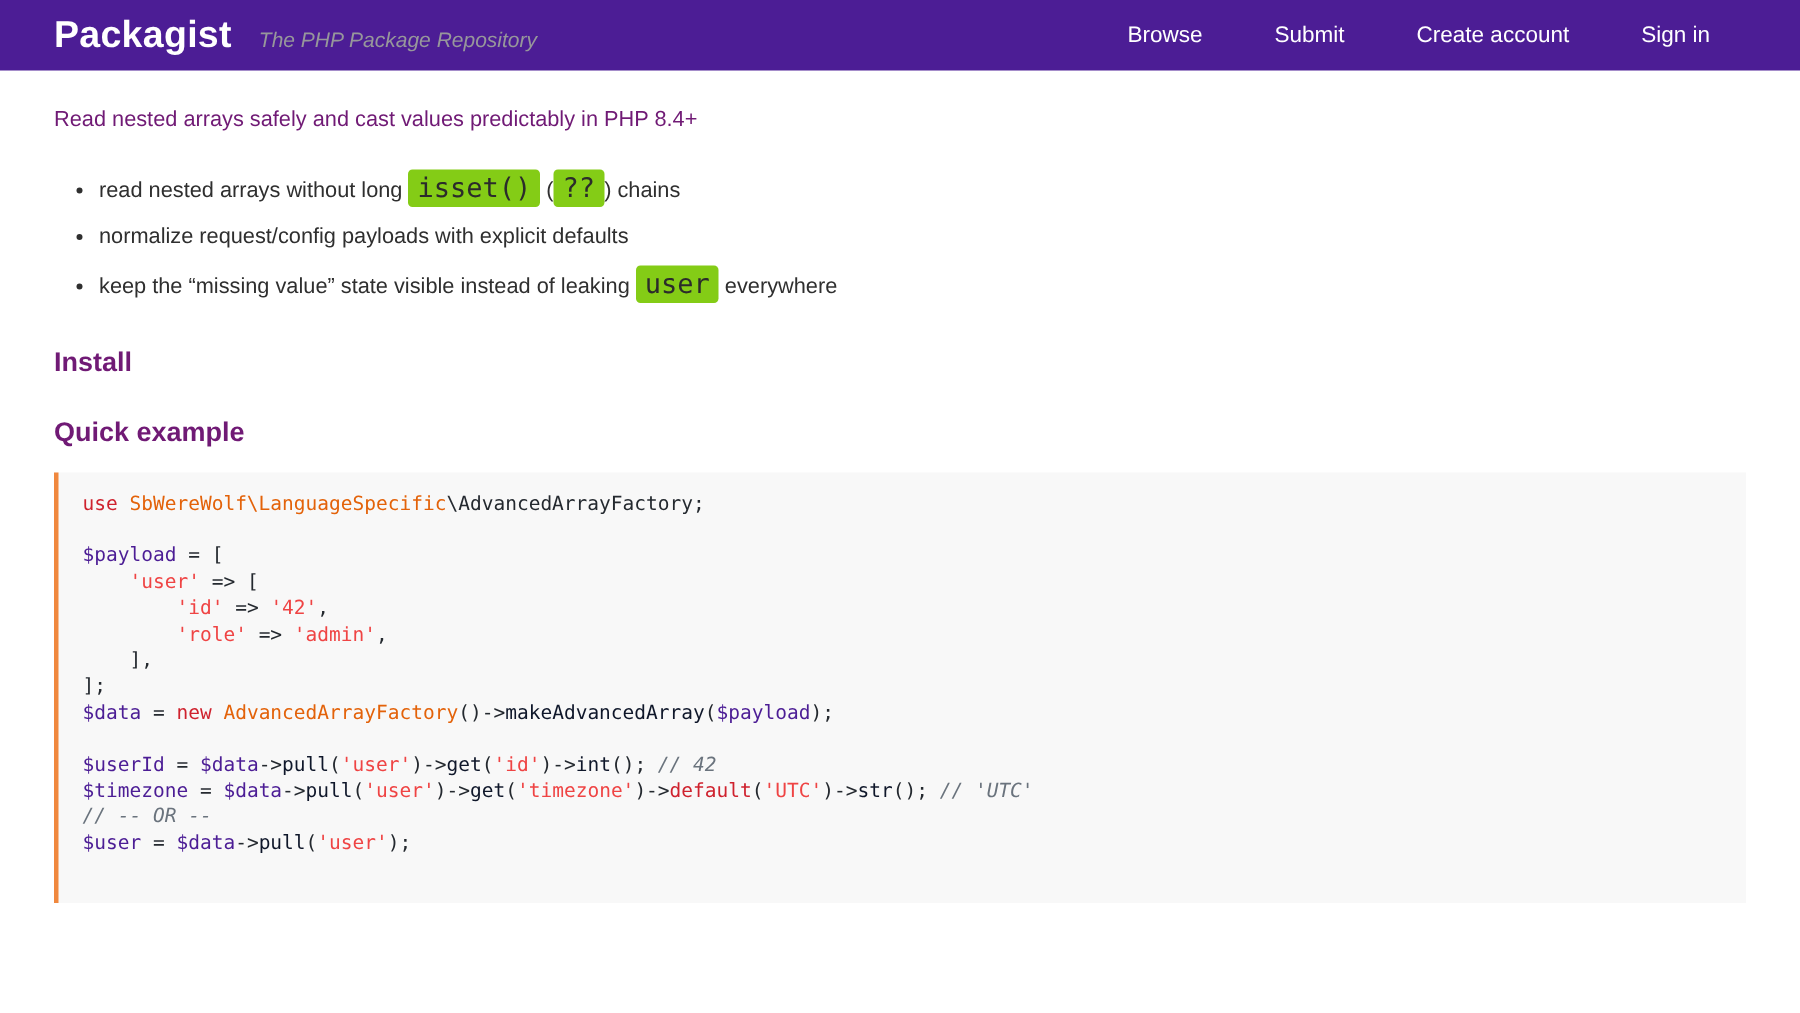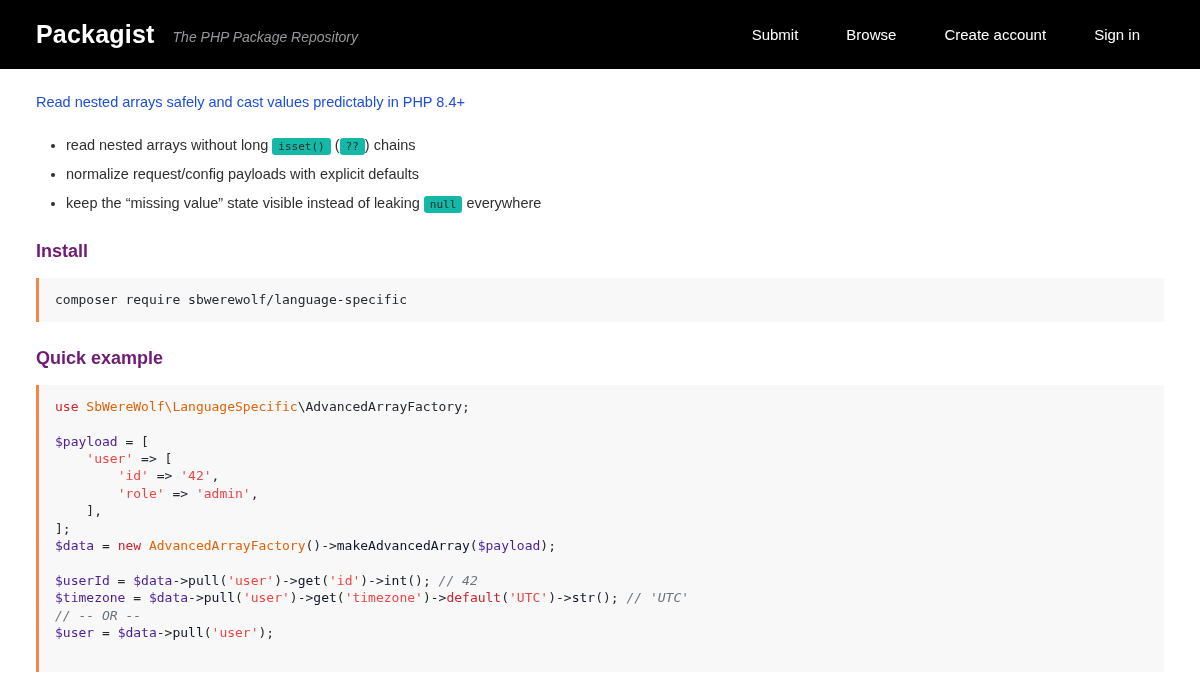--- a/index.html
+++ b/index.html
@@ -4,22 +4,22 @@
 <style>
   * { box-sizing: border-box; margin: 0; padding: 0; }
   html, body { width: 1200px; height: 675px; overflow: hidden; }
   body {
     font-family: "Liberation Sans", sans-serif;
     background: #ffffff;
     color: #333333;
   }
   
   .header {
-    height: 69px;
-    background: #000000;
+    height: 47px;
+    background: #4c1d95;
     display: flex;
     align-items: center;
     padding: 0 36px;
   }
   .brand {
     color: #ffffff;
     font-size: 25px;
     font-weight: bold;
     letter-spacing: 0.2px;
     cursor: pointer;
@@ -45,42 +45,42 @@
     white-space: nowrap;
   }
   
   .content {
     padding: 23px 36px 0 36px;
   }
   .content p {
     font-size: 14.5px;
     line-height: 1.5;
     margin: 0 0 20px 0;
-    color: #1d4ed8;
+    color: #701a75;
   }
   ul.features {
     margin: 0 0 24px 0;
     padding-left: 30px;
   }
   ul.features li {
     font-size: 14.5px;
     line-height: 1.6;
     margin: 6px 0;
     color: #2f2f2f;
   }
   h2.section-heading {
     font-size: 18px;
     font-weight: 600;
     color: #701a75;
     margin: 26px 0 16px 0;
   }
   .inline-code {
     font-family: "DejaVu Sans Mono", monospace;
-    font-size: 11px;
-    background: #14b8a6;
+    font-size: 18px;
+    background: #84cc16;
     border-radius: 3px;
     padding: 2px 6px;
     color: #2b2b2b;
   }
   pre.codeblock {
     background: #f8f8f8;
     border-left: 3px solid #f0883e;
     padding: 13px 16px;
     margin: 0 0 26px 0;
     font-family: "DejaVu Sans Mono", monospace;
@@ -98,34 +98,33 @@
   .tk-c  { color: #6a737d; font-style: italic; }
   .tk-p  { color: #24292f; }
 </style>
 </head>
 <body>
 
 <div class="header">
   <div class="brand">Packagist</div>
   <div class="tagline">The PHP Package Repository</div>
   <div class="nav">
+    <a>Browse</a>
     <a>Submit</a>
-    <a>Browse</a>
     <a>Create account</a>
     <a>Sign in</a>
   </div>
 </div>
 
 <div class="content">
   <p>Read nested arrays safely and cast values predictably in PHP 8.4+</p>
 
   <ul class="features">
       <li>read nested arrays without long <code class="inline-code">isset()</code> (<code class="inline-code">??</code>) chains</li>
       <li>normalize request/config payloads with explicit defaults</li>
-      <li>keep the “missing value” state visible instead of leaking <code class="inline-code">null</code> everywhere</li>
+      <li>keep the “missing value” state visible instead of leaking <code class="inline-code">user</code> everywhere</li>
     </ul>
 
   <h2 class="section-heading">Install</h2>
-  <pre class="codeblock"><code>composer require sbwerewolf/language-specific</code></pre>
 
   <h2 class="section-heading">Quick example</h2>
   <pre class="codeblock"><code class="code-body"><div class="code-line"><span class="tk-k">use </span><span class="tk-ns">SbWereWolf\LanguageSpecific</span><span class="tk-p">\AdvancedArrayFactory;</span></div><div class="code-line">&nbsp;</div><div class="code-line"><span class="tk-v">$payload</span><span class="tk-p"> = [</span></div><div class="code-line"><span class="tk-p">    </span><span class="tk-s">'user'</span><span class="tk-p"> =&gt; [</span></div><div class="code-line"><span class="tk-p">        </span><span class="tk-s">'id'</span><span class="tk-p"> =&gt; </span><span class="tk-s">'42'</span><span class="tk-p">,</span></div><div class="code-line"><span class="tk-p">        </span><span class="tk-s">'role'</span><span class="tk-p"> =&gt; </span><span class="tk-s">'admin'</span><span class="tk-p">,</span></div><div class="code-line"><span class="tk-p">    ],</span></div><div class="code-line"><span class="tk-p">];</span></div><div class="code-line"><span class="tk-v">$data</span><span class="tk-p"> = </span><span class="tk-k">new </span><span class="tk-ns">AdvancedArrayFactory</span><span class="tk-p">()-&gt;</span><span class="tk-m">makeAdvancedArray</span><span class="tk-p">(</span><span class="tk-v">$payload</span><span class="tk-p">);</span></div><div class="code-line">&nbsp;</div><div class="code-line"><span class="tk-v">$userId</span><span class="tk-p"> = </span><span class="tk-v">$data</span><span class="tk-p">-&gt;</span><span class="tk-m">pull</span><span class="tk-p">(</span><span class="tk-s">'user'</span><span class="tk-p">)-&gt;</span><span class="tk-m">get</span><span class="tk-p">(</span><span class="tk-s">'id'</span><span class="tk-p">)-&gt;</span><span class="tk-m">int</span><span class="tk-p">(); </span><span class="tk-c">// 42</span></div><div class="code-line"><span class="tk-v">$timezone</span><span class="tk-p"> = </span><span class="tk-v">$data</span><span class="tk-p">-&gt;</span><span class="tk-m">pull</span><span class="tk-p">(</span><span class="tk-s">'user'</span><span class="tk-p">)-&gt;</span><span class="tk-m">get</span><span class="tk-p">(</span><span class="tk-s">'timezone'</span><span class="tk-p">)-&gt;</span><span class="tk-k">default</span><span class="tk-p">(</span><span class="tk-s">'UTC'</span><span class="tk-p">)-&gt;</span><span class="tk-m">str</span><span class="tk-p">(); </span><span class="tk-c">// 'UTC'</span></div><div class="code-line"><span class="tk-c">// -- OR --</span></div><div class="code-line"><span class="tk-v">$user</span><span class="tk-p"> = </span><span class="tk-v">$data</span><span class="tk-p">-&gt;</span><span class="tk-m">pull</span><span class="tk-p">(</span><span class="tk-s">'user'</span><span class="tk-p">);</span></div><div class="code-line">&nbsp;</div></code></pre>
 </div>
 
 </body></html>

